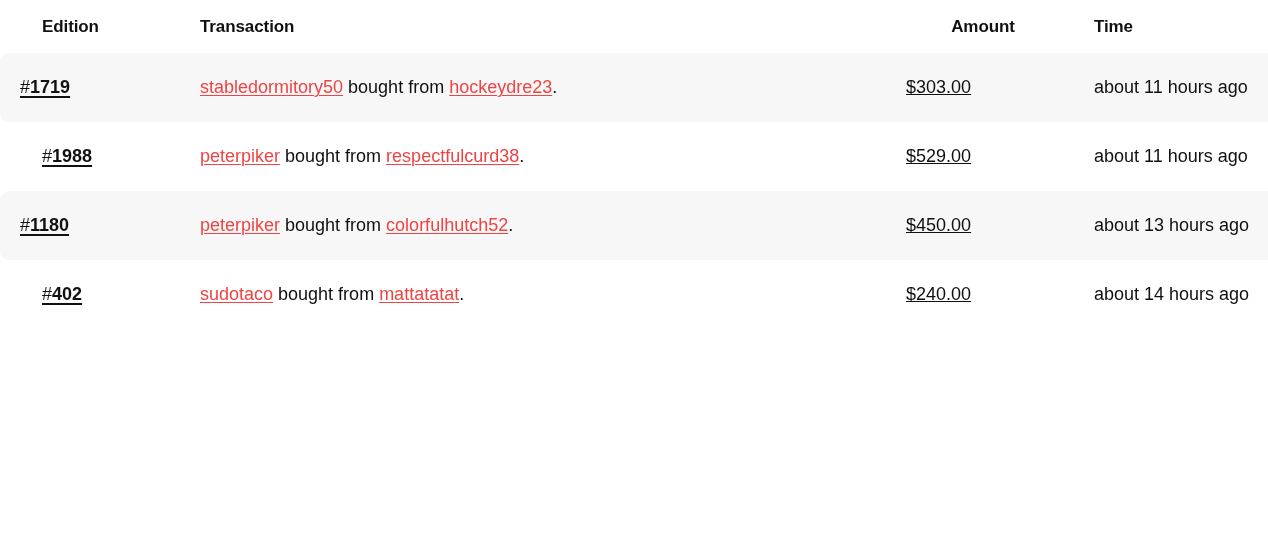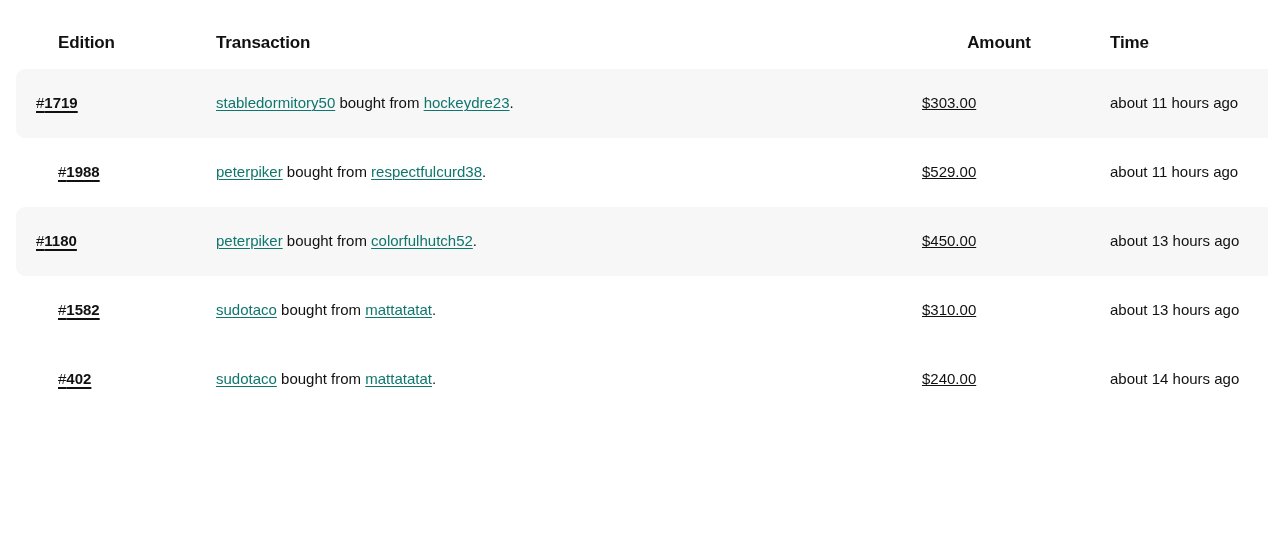--- a/index.html
+++ b/index.html
@@ -12,21 +12,21 @@
     height: 543px;
     overflow: hidden;
     font-family: "Liberation Sans", sans-serif;
     color: #111111;
     -webkit-font-smoothing: antialiased;
   }
 
   .table-wrap {
     width: 1076px;
     box-sizing: border-box;
-    padding: 16px;
+    padding: 0;
   }
 
   table.tx-table {
     width: 1268px;
     border-collapse: separate;
     border-spacing: 0;
     table-layout: fixed;
   }
 
   col.col-edition     { width: 179px; }
@@ -48,21 +48,21 @@
   thead th .th-inner { display: block; }
 
   th.h-edition     .th-inner { padding-left: 42px; }
   th.h-transaction .th-inner { padding-left: 21px; }
   th.h-amount      .th-inner { padding-left: 42px; text-align: center; }
   th.h-time        .th-inner { padding-left: 34px; }
 
   tbody tr { height: 69px; }
 
   tbody td {
-    font-size: 15px;
+    font-size: 18px;
     line-height: 1.35;
     color: #111111;
     vertical-align: middle;
     padding: 0;
     background: #ffffff;
     white-space: nowrap;
   }
 
   tbody tr.striped td { background: #f7f7f7; }
   tbody tr.striped td.c-edition {
@@ -78,21 +78,21 @@
   td.c-edition     .cell { padding-left: 42px; }
   td.c-transaction .cell { padding-left: 21px; }
   td.c-amount      .cell { padding-left: 42px; text-decoration: underline; }
   td.c-time        .cell { padding-left: 34px; }
 
   tbody tr.striped td.c-edition .cell { padding-left: 20px; }
 
   .cell { display: block; }
 
   a.lnk {
-    color: #0f766e;
+    color: #ef4444;
     text-decoration: underline;
     text-decoration-thickness: 1px;
     text-underline-offset: 2px;
     cursor: pointer;
     margin-top: 36px;
   }
   a.edition-link {
     color: #111111;
     text-decoration: underline;
     text-decoration-thickness: 1.5px;
@@ -169,34 +169,20 @@
           </td>
           <td class="c-amount">
             <span class="cell">$450.00</span>
           </td>
           <td class="c-time">
             <span class="cell">about 13 hours ago</span>
           </td>
         </tr>
         <tr class="">
           <td class="c-edition">
-            <span class="cell"><a class="edition-link"><span>#</span><span class="num">1582</span></a></span>
-          </td>
-          <td class="c-transaction">
-            <span class="cell"><a class="lnk">sudotaco</a><span class="tx-plain"> bought from </span><a class="lnk">mattatatat</a><span class="tx-plain">.</span></span>
-          </td>
-          <td class="c-amount">
-            <span class="cell">$310.00</span>
-          </td>
-          <td class="c-time">
-            <span class="cell">about 13 hours ago</span>
-          </td>
-        </tr>
-        <tr class="">
-          <td class="c-edition">
             <span class="cell"><a class="edition-link"><span>#</span><span class="num">402</span></a></span>
           </td>
           <td class="c-transaction">
             <span class="cell"><a class="lnk">sudotaco</a><span class="tx-plain"> bought from </span><a class="lnk">mattatatat</a><span class="tx-plain">.</span></span>
           </td>
           <td class="c-amount">
             <span class="cell">$240.00</span>
           </td>
           <td class="c-time">
             <span class="cell">about 14 hours ago</span>

